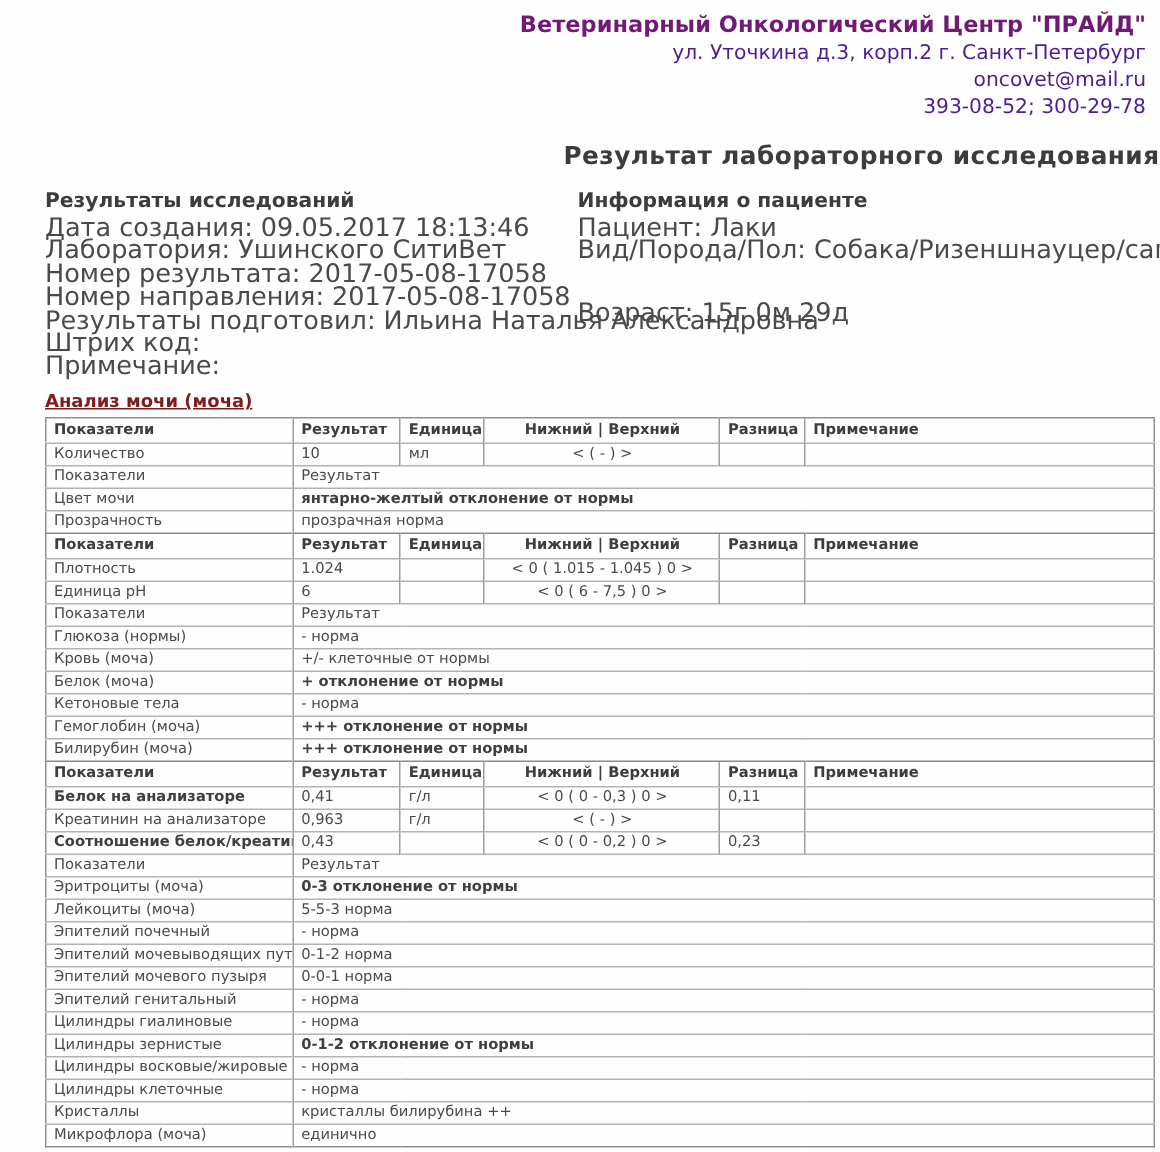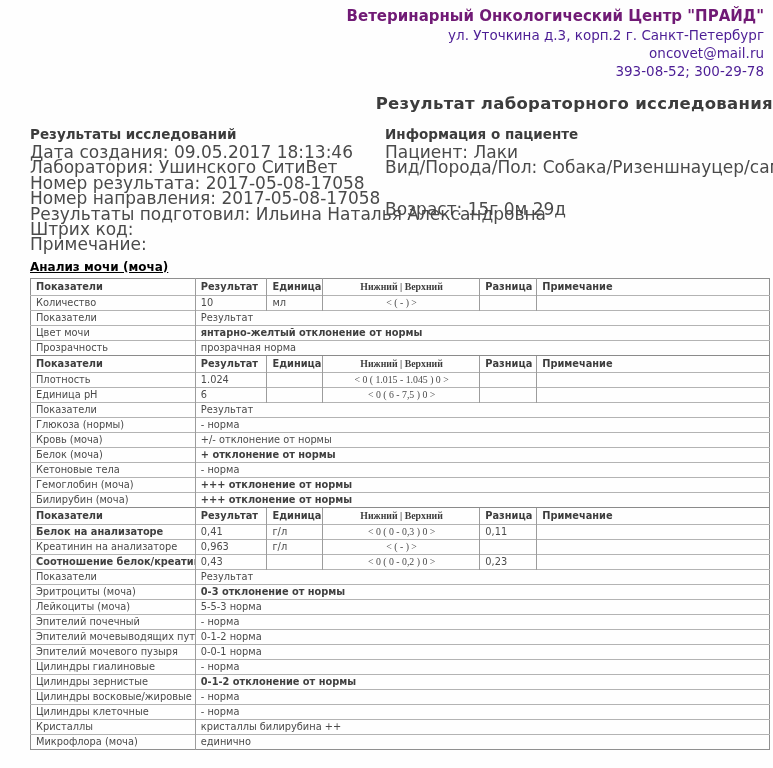--- a/index.html
+++ b/index.html
@@ -25,42 +25,42 @@
   
   .info-cols { display: flex; margin: 13px 0 0 30px; }
   .info-col.left  { width: 355px; }
   .info-col.right { width: 380px; }
   .info-heading { font-size: 13.5px; font-weight: bold; color: #3c3c3c; margin-bottom: 3px; }
   .info-line { font-size: 17px; color: #4a4a4a; line-height: 15.4px; white-space: nowrap; }
   .info-gap { height: 26px; }
 
   
   .section-title {
-    margin: 7px 0 0 30px; font-size: 12px; font-weight: bold; color: #000000;
+    margin: 7px 0 0 30px; font-size: 12px; font-weight: bold; color: #7f1d1d;
     text-decoration: underline;
   }
 
   
   .results-table {
     width: 740px; margin: 4px 0 0 30px;
     border-collapse: collapse; table-layout: fixed;
     border: 1px solid #8f8f8f;
   }
   .results-table td {
     border-left: 1px solid #9c9c9c;
     border-top: 1px solid #b3b3b3;
     font-size: 9.8px; line-height: 10px;
     padding: 2px 4px 2px 5px;
     color: #4a4a4a;
     overflow: hidden; white-space: nowrap;
   }
   .results-table td:first-child { border-left: none; margin-top: 24px; }
   .results-table tr.hdr td { font-weight: bold; color: #3d3d3d; border-top: 1px solid #8a8a8a; padding-top: 3px; padding-bottom: 3px; }
   .results-table tr:first-child td { border-top: none; }
-  .results-table td.c3 { text-align: center; font-family: Liberation Serif, serif; }
+  .results-table td.c3 { text-align: center; }
   .results-table td.b { font-weight: bold; color: #3f3f3f; }
 </style>
 </head>
 <body>
 
 <div class="page">
 
   <header class="clinic">
     <div class="clinic-name">Ветеринарный Онкологический Центр "ПРАЙД"</div>
     <div class="clinic-line">ул. Уточкина д.3, корп.2 г. Санкт-Петербург</div>
@@ -163,21 +163,21 @@
         <tr class="sub">
           <td class="c0">Показатели</td>
           <td colspan="5">Результат</td>
         </tr>
         <tr>
           <td class="c0">Глюкоза (нормы)</td>
           <td colspan="5" class="">- норма</td>
         </tr>
         <tr>
           <td class="c0">Кровь (моча)</td>
-          <td colspan="5" class="">+/- отклонение от нормы</td>
+          <td colspan="5" class="">+/- клеточные от нормы</td>
         </tr>
         <tr>
           <td class="c0">Белок (моча)</td>
           <td colspan="5" class="b">+ отклонение от нормы</td>
         </tr>
         <tr>
           <td class="c0">Кетоновые тела</td>
           <td colspan="5" class="">- норма</td>
         </tr>
         <tr>
@@ -238,20 +238,24 @@
         </tr>
         <tr>
           <td class="c0">Эпителий мочевыводящих путей</td>
           <td colspan="5" class="">0-1-2 норма</td>
         </tr>
         <tr>
           <td class="c0">Эпителий мочевого пузыря</td>
           <td colspan="5" class="">0-0-1 норма</td>
         </tr>
         <tr>
+          <td class="c0">Эпителий генитальный</td>
+          <td colspan="5" class="">- норма</td>
+        </tr>
+        <tr>
           <td class="c0">Цилиндры гиалиновые</td>
           <td colspan="5" class="">- норма</td>
         </tr>
         <tr>
           <td class="c0">Цилиндры зернистые</td>
           <td colspan="5" class="b">0-1-2 отклонение от нормы</td>
         </tr>
         <tr>
           <td class="c0">Цилиндры восковые/жировые</td>
           <td colspan="5" class="">- норма</td>

